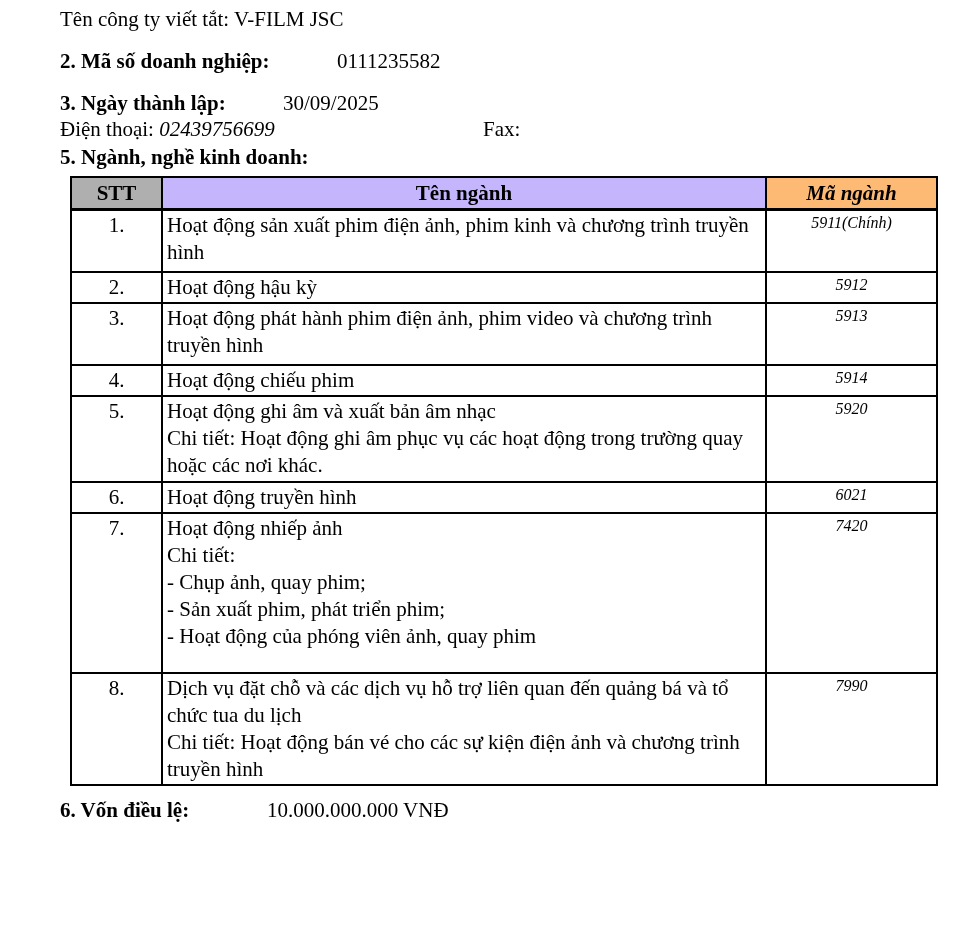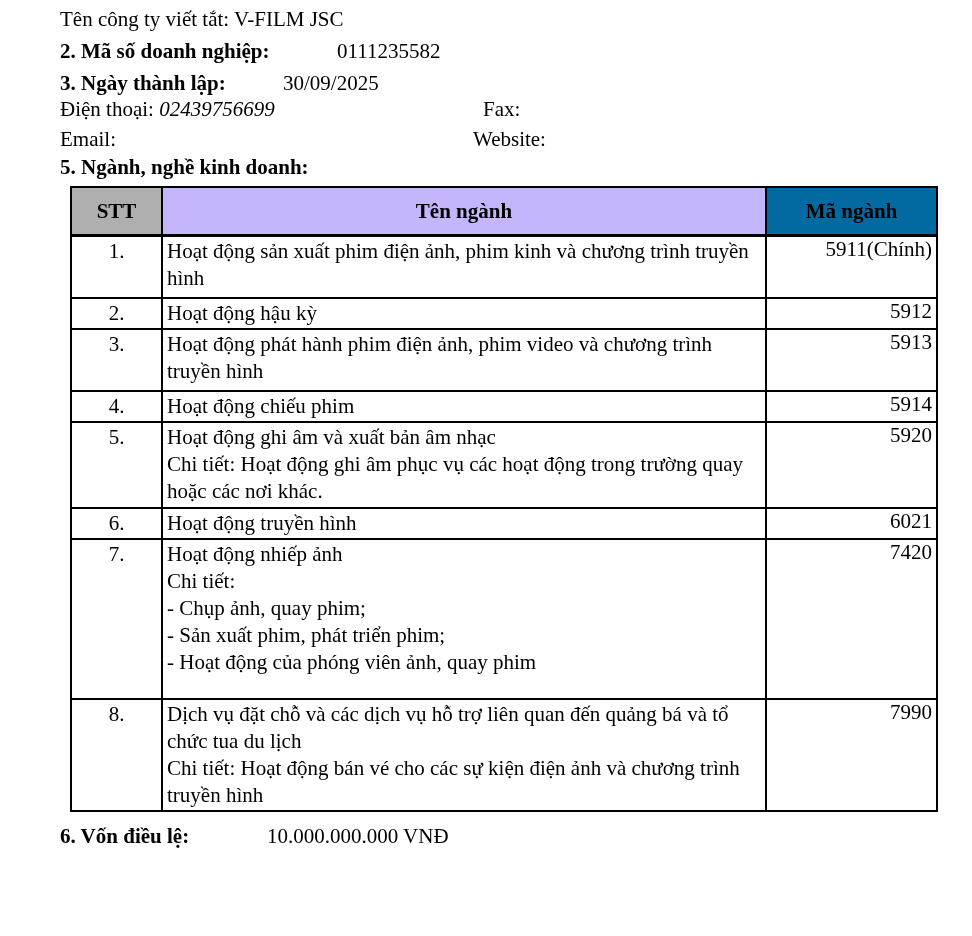--- a/index.html
+++ b/index.html
@@ -4,42 +4,42 @@
 <style>
   html,body{margin:0;padding:0;}
   body{
     width:972px;height:936px;background:#ffffff;color:#000000;
     font-family:"Liberation Serif","DejaVu Serif",serif;
     font-size:21px;overflow:hidden;
   }
   .page{padding:5px 50px 0 60px;position:relative;}
   .b{font-weight:bold;}
   .i{font-style:italic;}
-  .field{position:relative;height:28px;line-height:28px;margin-top:4px;white-space:nowrap;}
+  .field{position:relative;height:28px;line-height:28px;margin-top:14px;white-space:nowrap;}
   .field:first-child{margin-top:0;}
   .abs{position:absolute;top:0;}
   .addr{margin-top:8px;line-height:33px;}
   .h5{margin-top:0;}
   table.biz{
     border-collapse:collapse;table-layout:fixed;
     width:848px;margin-left:10px;margin-top:5px;
   }
   table.biz th,table.biz td{
     border:2px solid #000;vertical-align:top;padding:1px 4px;
   }
   table.biz thead th{
     height:30px;font-weight:bold;
-    vertical-align:middle;border-bottom:3px solid #000;padding:8px 2px;
+    vertical-align:middle;border-bottom:3px solid #000;padding:0 2px;
   }
   .c-stt{width:85px;}
   .c-name{width:598px;}
   .c-code{width:165px;}
   td.c-stt{text-align:center;line-height:27px;}
   td.c-name{line-height:27px;}
-  td.c-code{text-align:right;font-size:21px;padding-top:4px;line-height:22px;}
+  td.c-code{text-align:center;font-style:italic;font-size:16px;padding-top:4px;line-height:22px;}
   tr.r1 td{height:58px;}
   tr.r2 td{height:27px;}
   tr.r3 td{height:58px;}
   tr.r4 td{height:27px;}
   tr.r5 td{height:82px;}
   tr.r6 td{height:26px;}
   tr.r7 td{height:156px;}
   tr.r8 td{height:104px;}
   .cap{margin-top:10px;}
 </style>
@@ -65,37 +65,31 @@
 
 
 
   <div class="field" style="margin-top:-2px">
     <span>Điện thoại:</span>
     <span class="i">02439756699</span>
     <span class="abs" style="left:423px">Fax:</span>
     <span class="abs" style="left:463px"></span>
   </div>
 
-  <div class="field" style="margin-top:2px">
-    <span>Email:</span>
-    <span></span>
-    <span class="abs" style="left:413px">Website:</span>
-    <span class="abs" style="left:513px"></span>
-  </div>
 
   <div class="field h5">
     <span class="b">5. Ngành, nghề kinh doanh:</span>
   </div>
 
   <table class="biz">
     <thead>
       <tr>
         <th class="c-stt" style="background: rgb(175, 175, 175);">STT</th>
         <th class="c-name" style="background: #c4b5fd;">Tên ngành</th>
-        <th class="c-code" style="background: #0369a1;">Mã ngành</th>
+        <th class="c-code" style="background: #fdba74; font-style: italic;">Mã ngành</th>
       </tr>
     </thead>
     <tbody>
         <tr class="r1">
     <td class="c-stt">1.</td>
     <td class="c-name">
             <div>Hoạt động sản xuất phim điện ảnh, phim kinh và chương trình truyền hình</div>
           </td>
     <td class="c-code">5911(Chính)</td>
   </tr>

